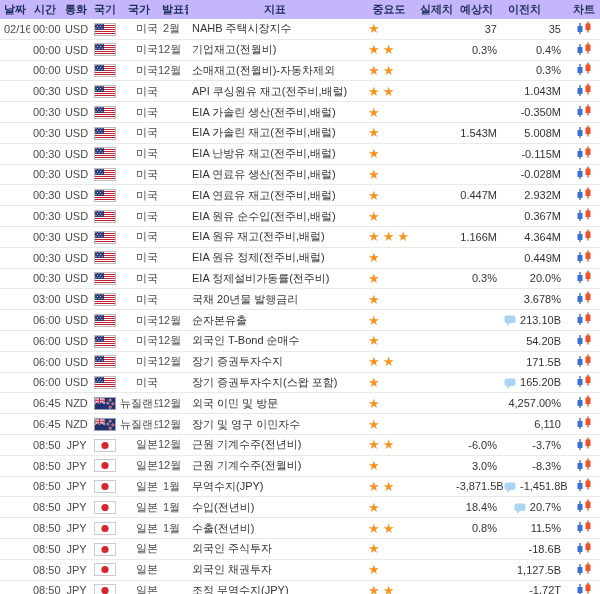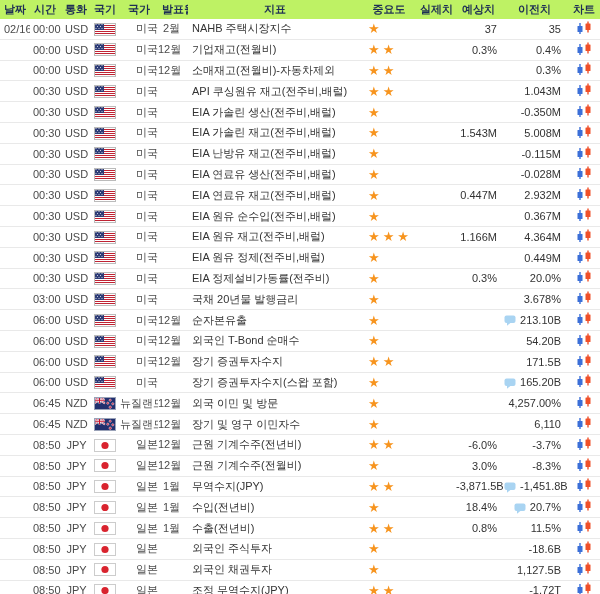--- a/index.html
+++ b/index.html
@@ -10,32 +10,32 @@
     font-family: "Liberation Sans", "DejaVu Sans", sans-serif;
   }
   .cal-wrap { width: 600px; height: 594px; overflow: hidden; }
   table.cal-table {
     width: 600px;
     border-collapse: collapse;
     table-layout: fixed;
     font-size: 11px;
   }
   thead th {
-    background: #bef264;
+    background: #c4b5fd;
     color: #1E2F55;
     font-weight: bold;
     font-size: 11px;
     height: 19px;
     padding: 0 4px;
     white-space: nowrap;
     overflow: hidden;
   }
   th.h-left   { text-align: left; }
   th.h-center { text-align: center; }
-  th.h-right  { text-align: center; padding-right: 7px; }
+  th.h-right  { text-align: left; padding-right: 7px; }
   tbody td {
     height: 19.8px;
     padding: 0;
     border-bottom: 1px solid #E9E9E9;
     color: #4A4A4A;
     white-space: nowrap;
     overflow: hidden;
     vertical-align: middle;
   }
   .c-date    { padding-left: 4px; text-align: left; }

